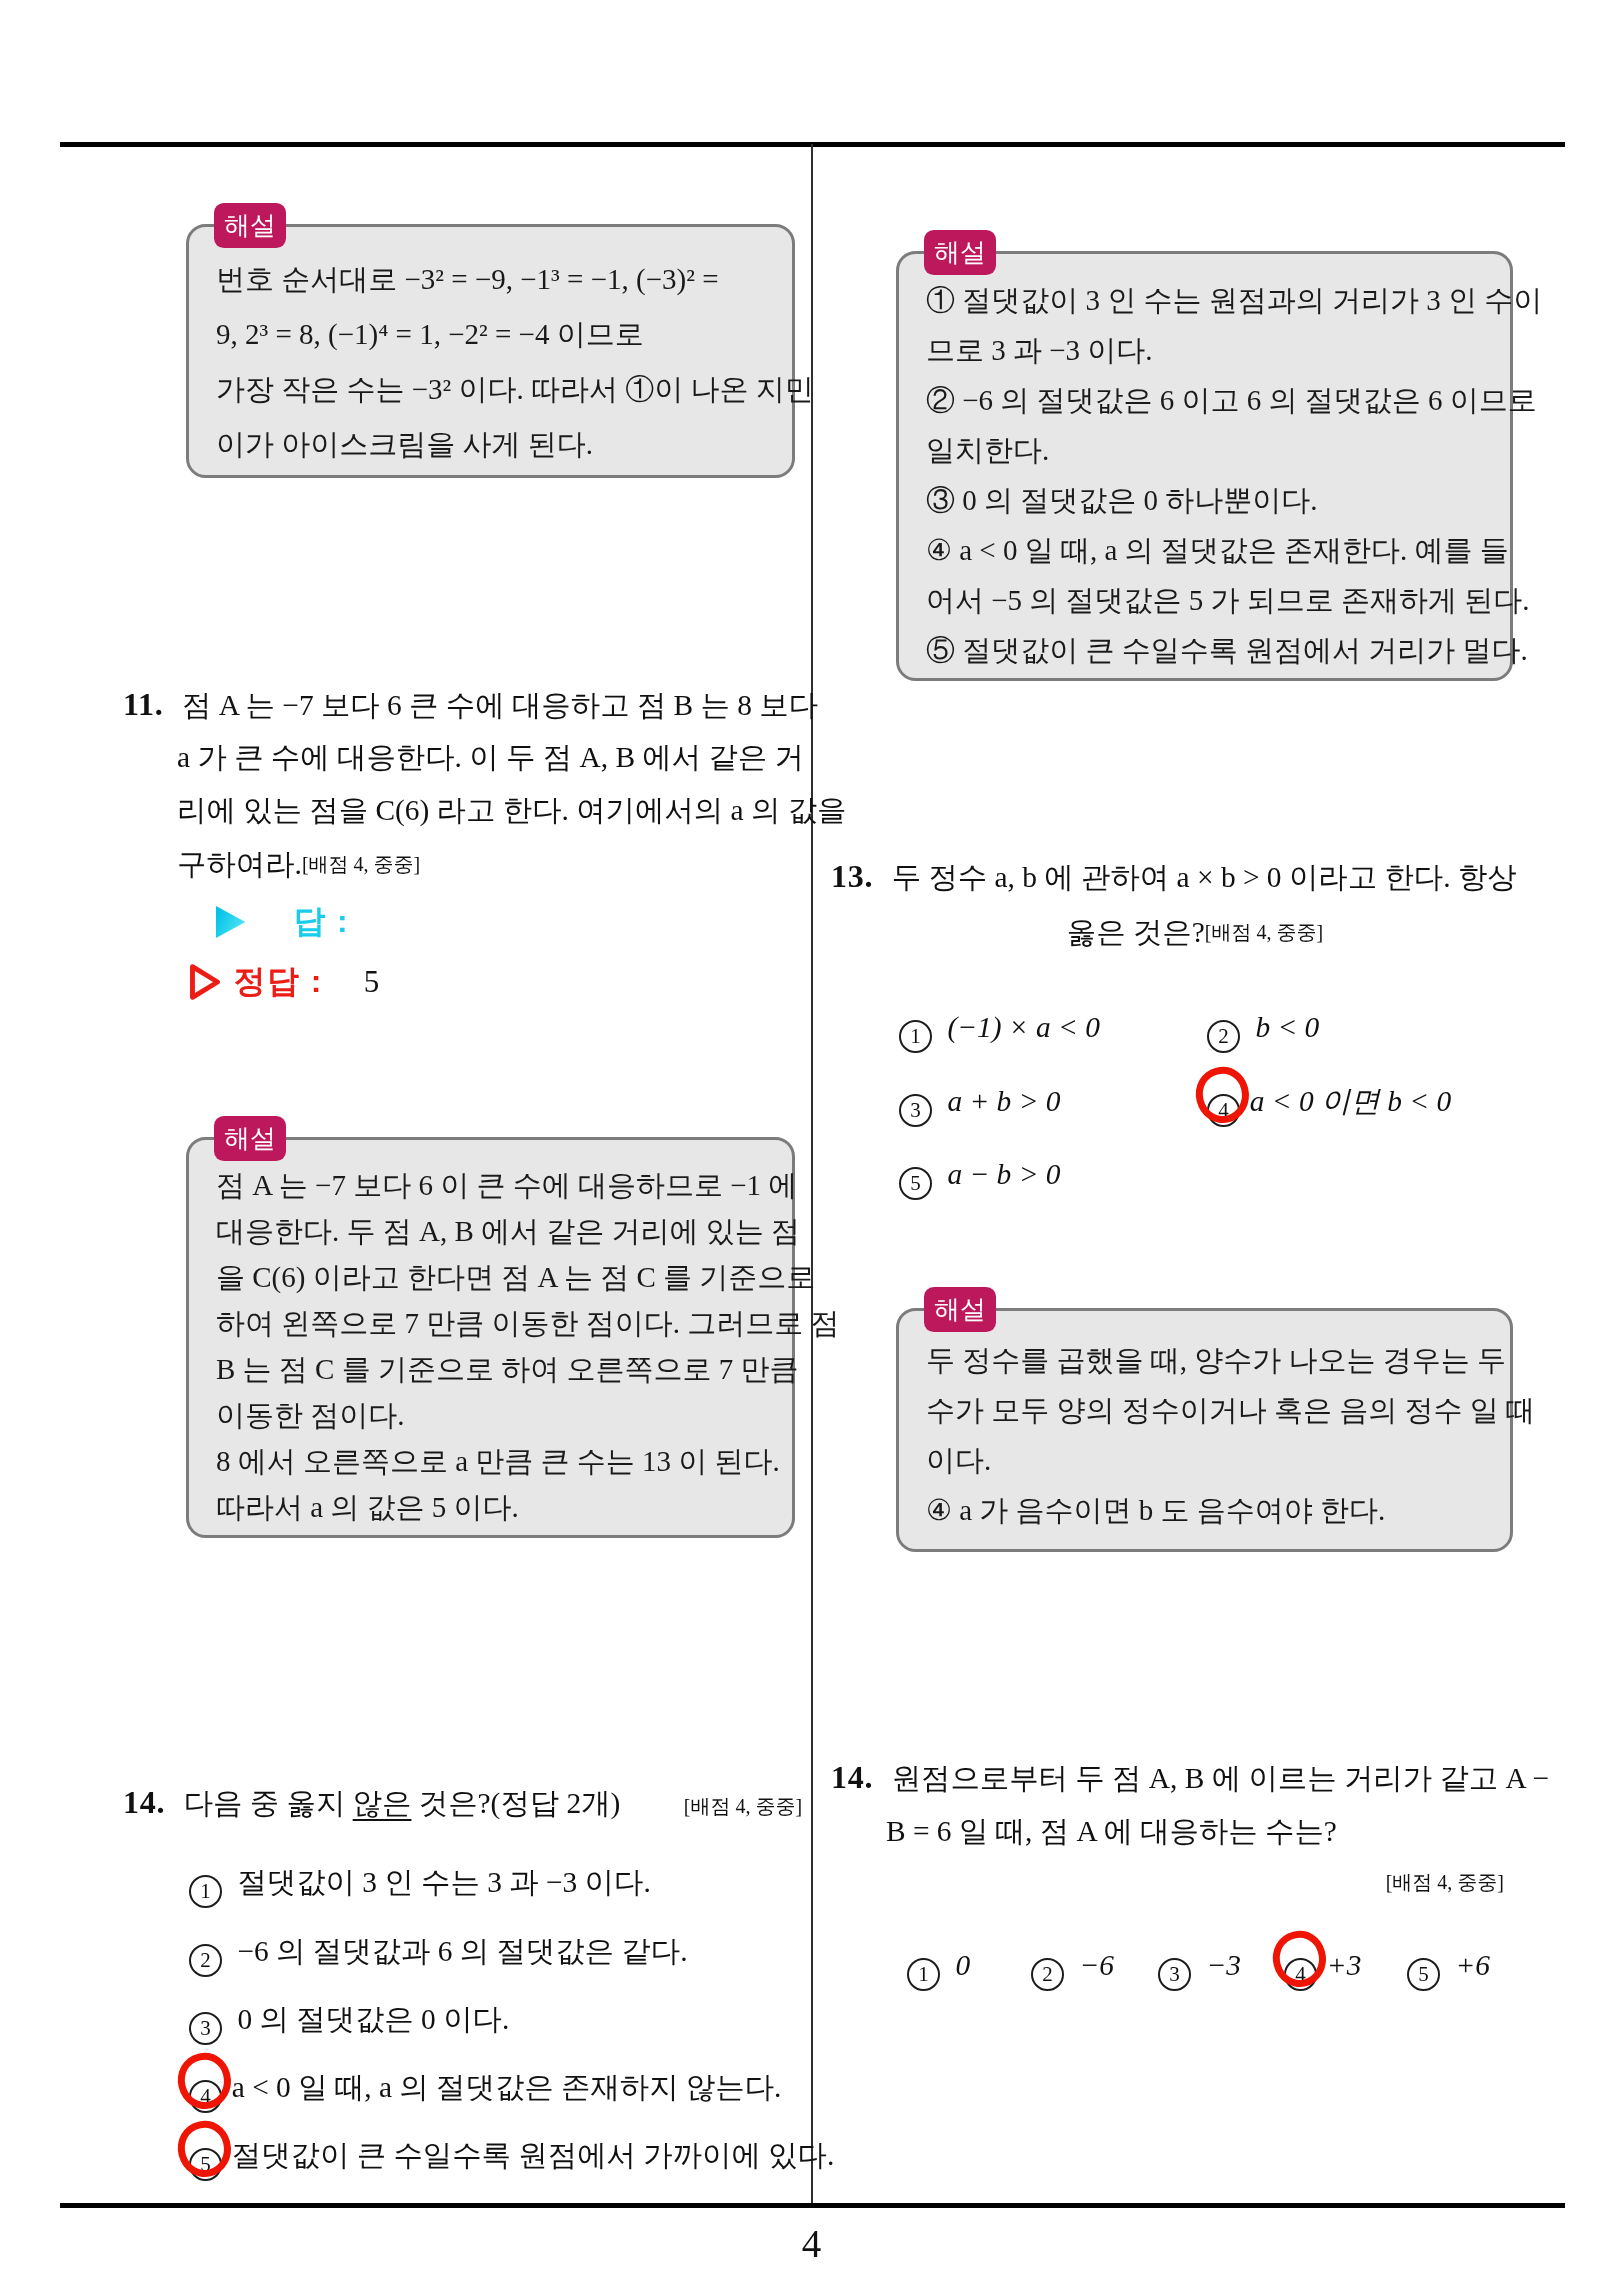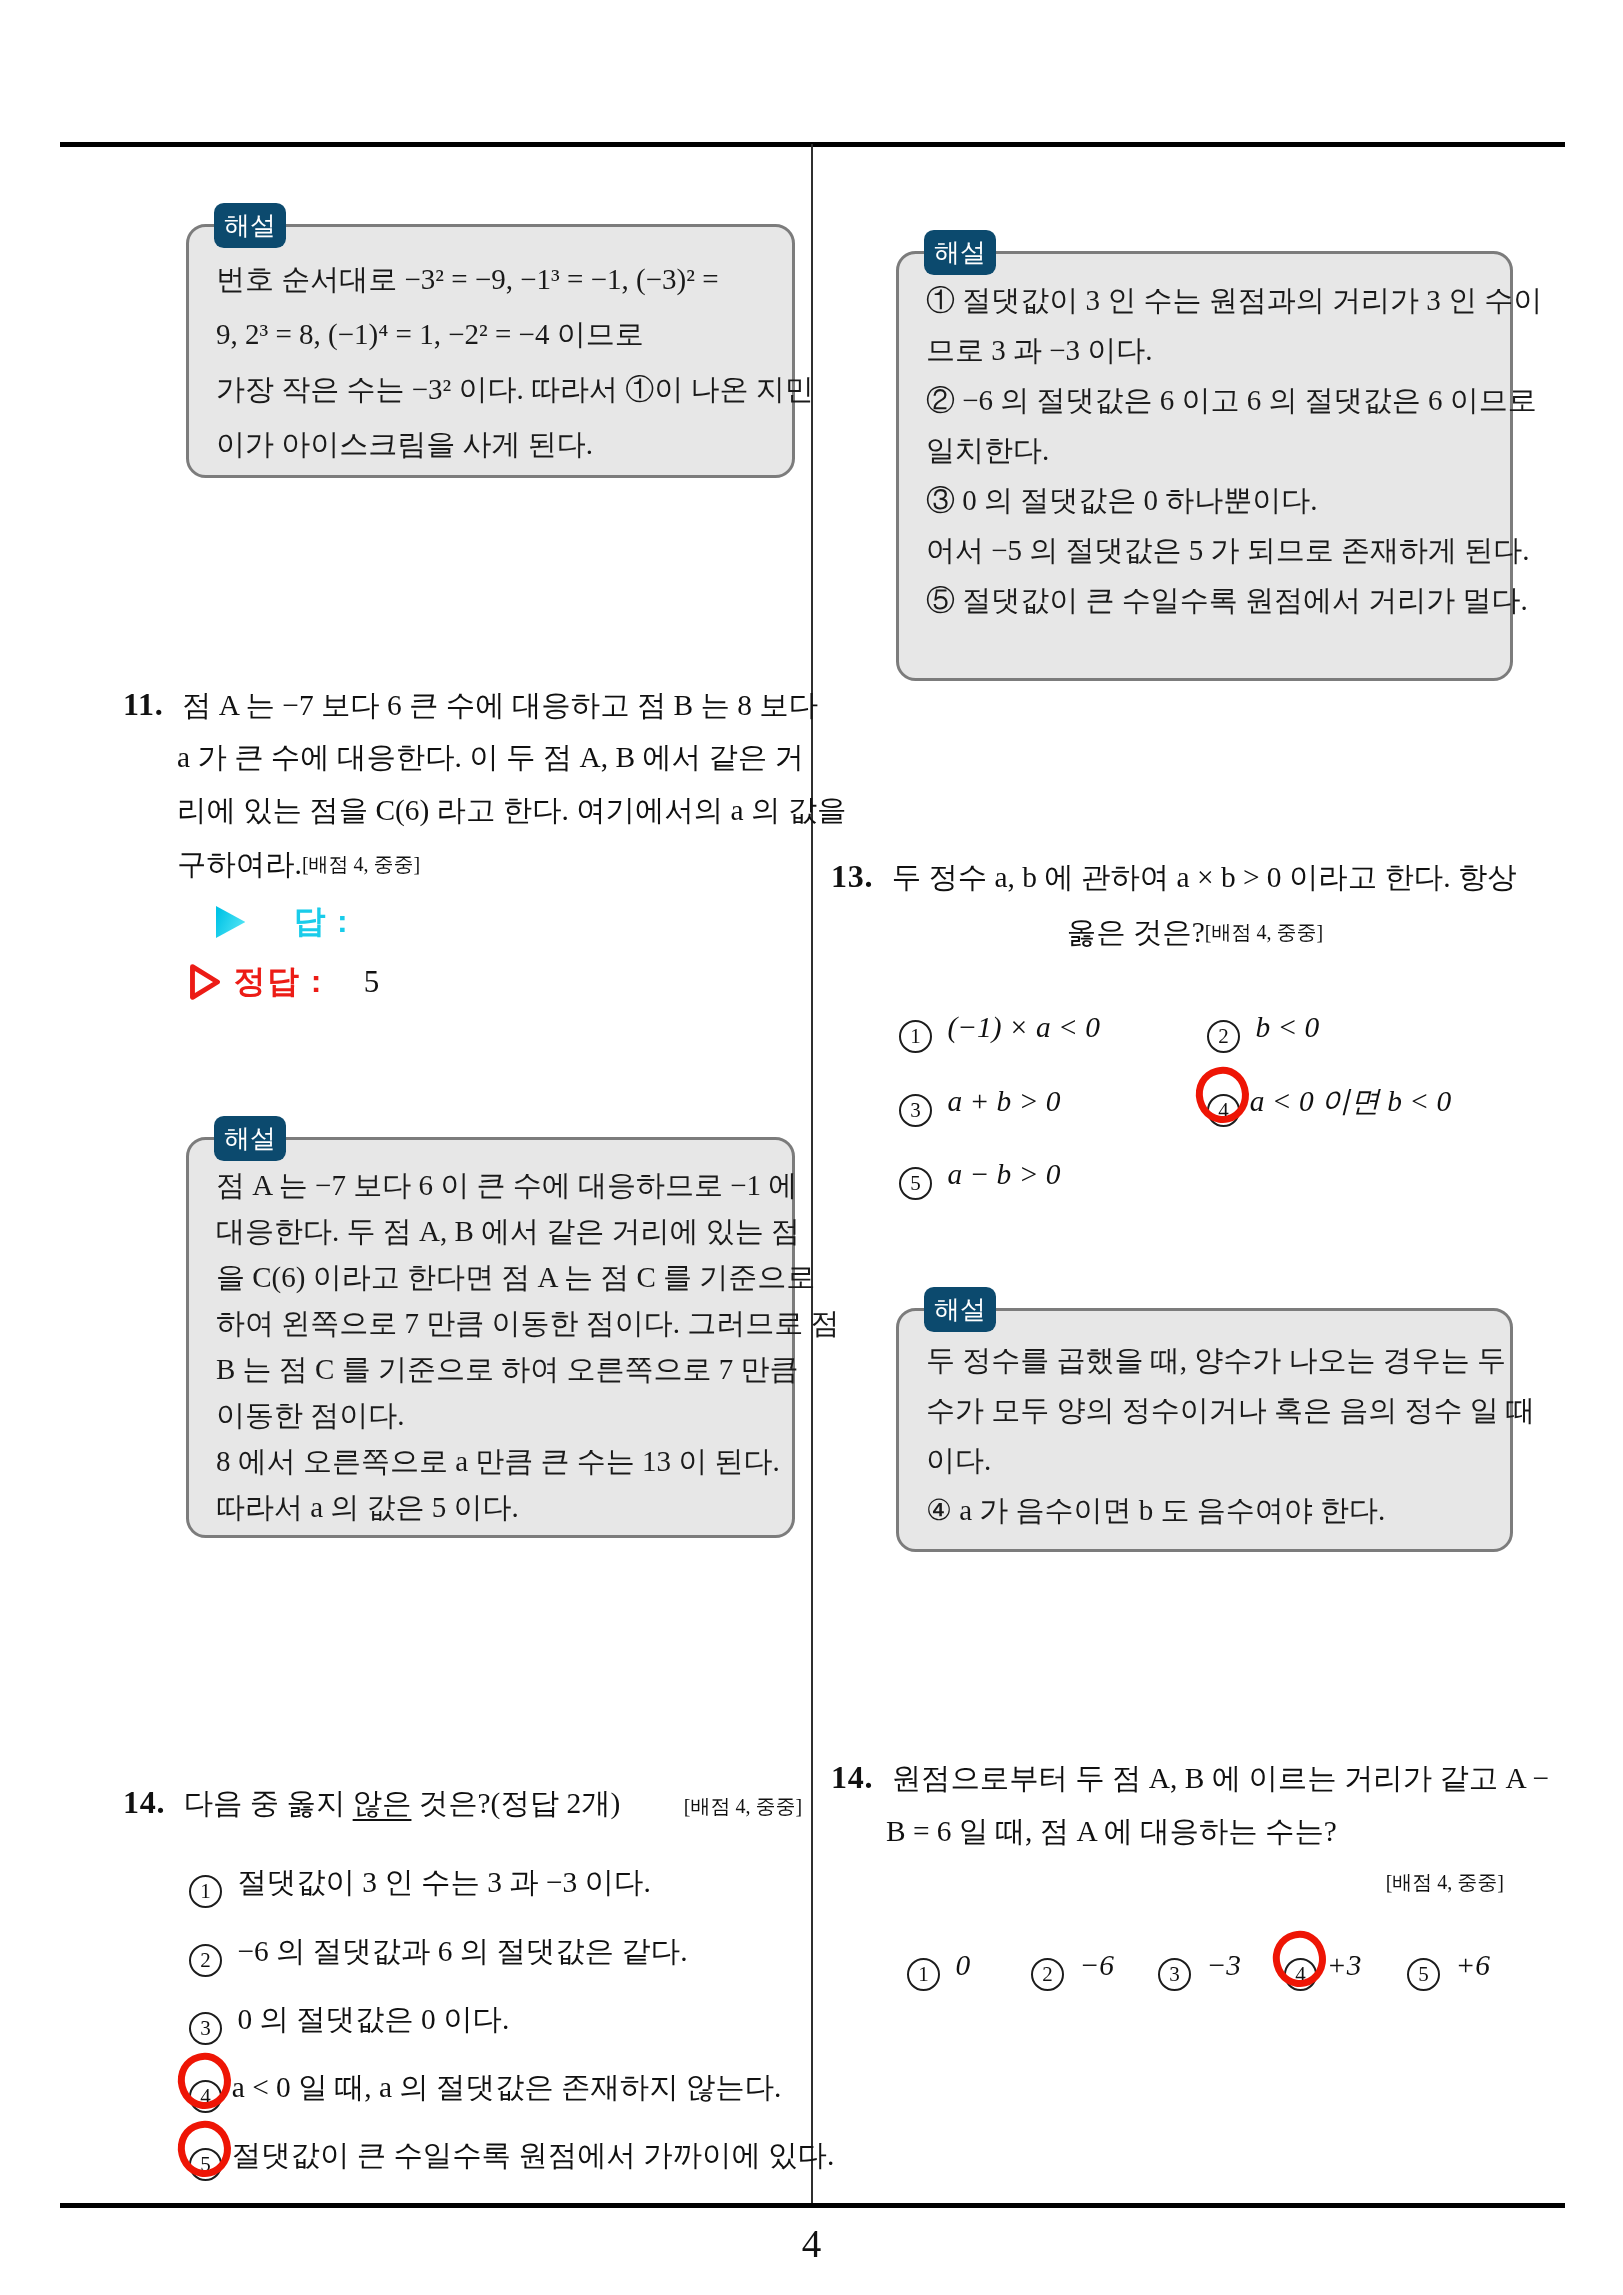--- a/index.html
+++ b/index.html
@@ -14,21 +14,21 @@
   }
   .rule { position:absolute; background:#000000; }
   .rule.top    { left:60px;  top:142px;  width:1505px; height:4.9px; }
   .rule.bottom { left:60px;  top:2203px; width:1505px; height:4.9px; }
   .divider     { position:absolute; left:811px; top:144px; width:2.1px; height:2061px; background:#2f2f2f; }
   .page-number { position:absolute; left:0; top:2221px; width:1623px; text-align:center;
                  font-size:39px; color:#111; }
 
   
   .expl-box { position:absolute; background:#e7e7e7; border:3.5px solid #7c7c7c; border-radius:19.6px; }
-  .expl-tab { position:absolute; width:72px; height:45px; background:#0c4a6e; border-radius:9.8px;
+  .expl-tab { position:absolute; width:72px; height:45px; background:#be185d; border-radius:9.8px;
               color:#ffffff; font-size:26px; display:flex; align-items:center; justify-content:center;
               z-index:2; }
   .expl-lines { position:absolute; left:27px; right:17px; top:0; }
   .eline { white-space:nowrap; font-size:29px; color:#1a1a1a; }
 
   
   .pnum { font-weight:bold; font-size:32px; letter-spacing:0.7px; }
   .prob-line { position:absolute; white-space:nowrap; font-size:29.4px; height:43px; line-height:43px; }
   .points { font-size:20px; }
   .u { text-decoration:underline; text-underline-offset:5.6px; }
@@ -138,20 +138,21 @@
   </section>
 
   <section class="expl-box" style="left:896px;top:251px;width:617px;height:430px">
     <div class="expl-tab" style="left:25px;top:-24px">해설</div>
     <div class="expl-lines" style="top:21px">
       <div class="eline" style="height:50px;line-height:50px">① 절댓값이 3 인 수는 원점과의 거리가 3 인 수이</div>
       <div class="eline" style="height:50px;line-height:50px">므로 3 과 −3 이다.</div>
       <div class="eline" style="height:50px;line-height:50px">② −6 의 절댓값은 6 이고 6 의 절댓값은 6 이므로</div>
       <div class="eline" style="height:50px;line-height:50px">일치한다.</div>
       <div class="eline" style="height:50px;line-height:50px">③ 0 의 절댓값은 0 하나뿐이다.</div>
+      <div class="eline" style="height:50px;line-height:50px">④ a &lt; 0 일 때, a 의 절댓값은 존재한다. 예를 들</div>
       <div class="eline" style="height:50px;line-height:50px">어서 −5 의 절댓값은 5 가 되므로 존재하게 된다.</div>
       <div class="eline" style="height:50px;line-height:50px">⑤ 절댓값이 큰 수일수록 원점에서 거리가 멀다.</div>
     </div>
   </section>
 
   <section>
     <div class="prob-line" style="left:831px;top:855px">
       <span class="pnum">13.</span>
       <span style="margin-left:11.2px">두 정수 a, b 에 관하여 a × b &gt; 0 이라고 한다. 항상</span>
     </div>

